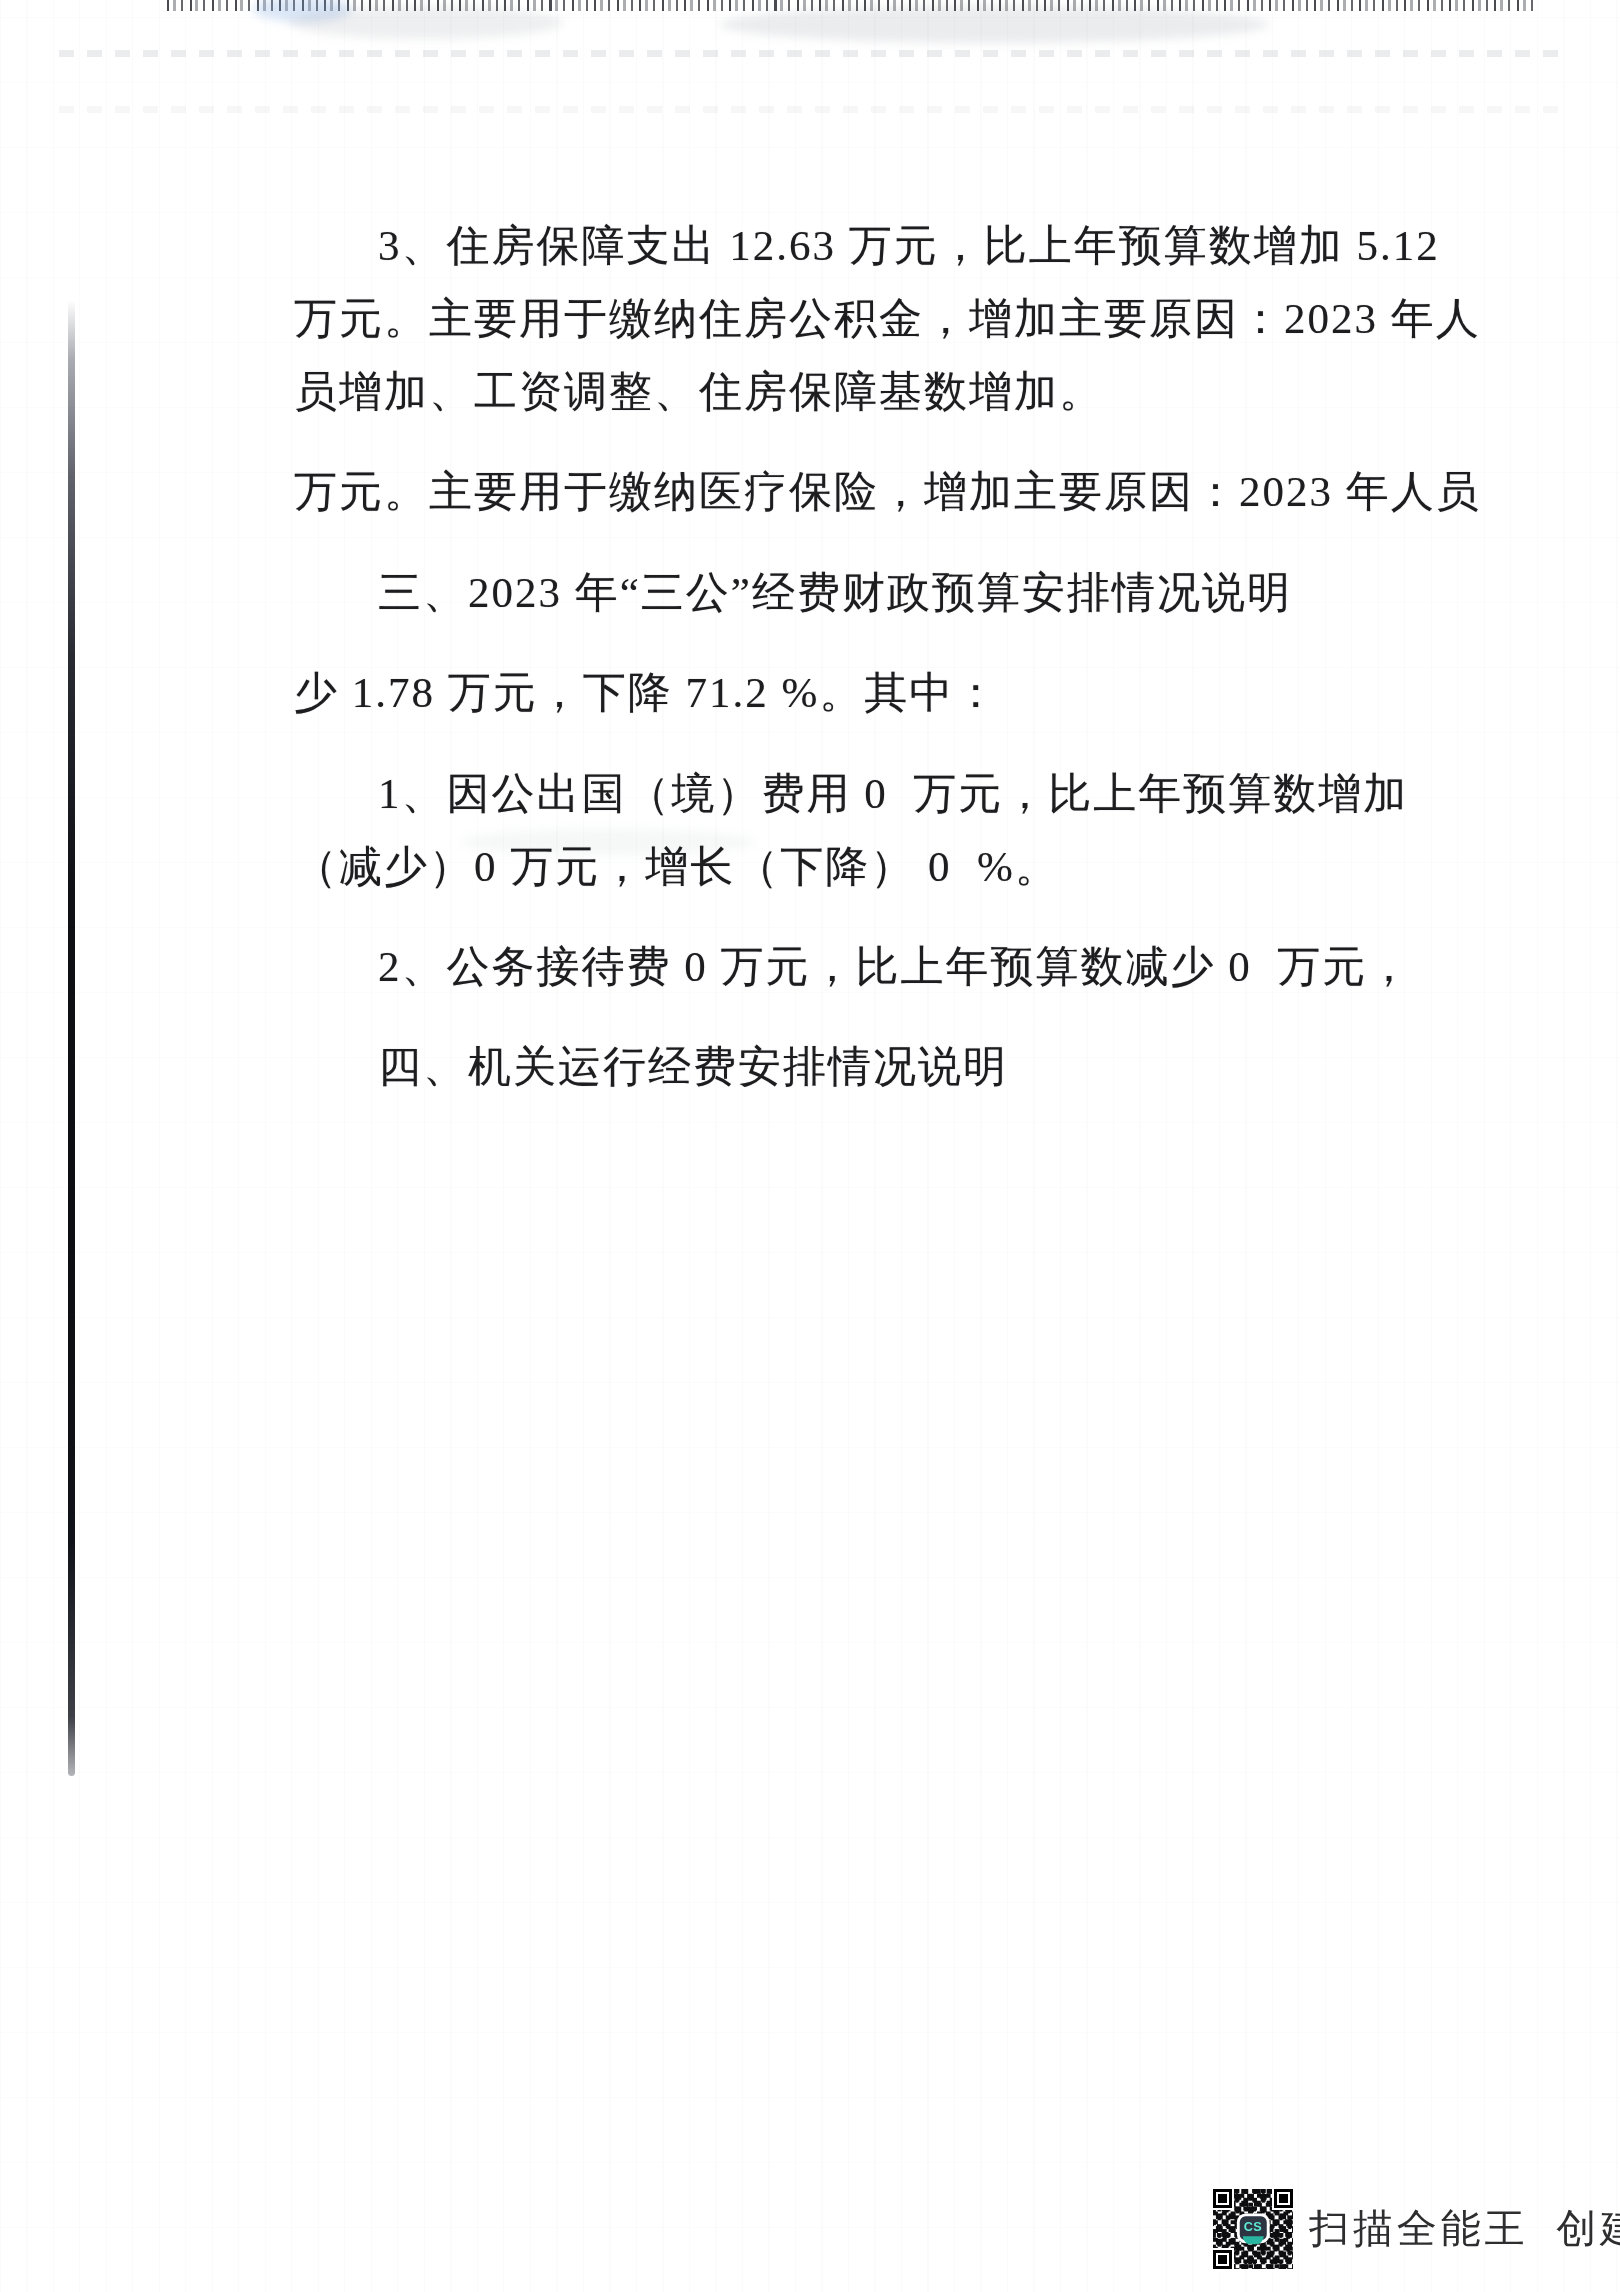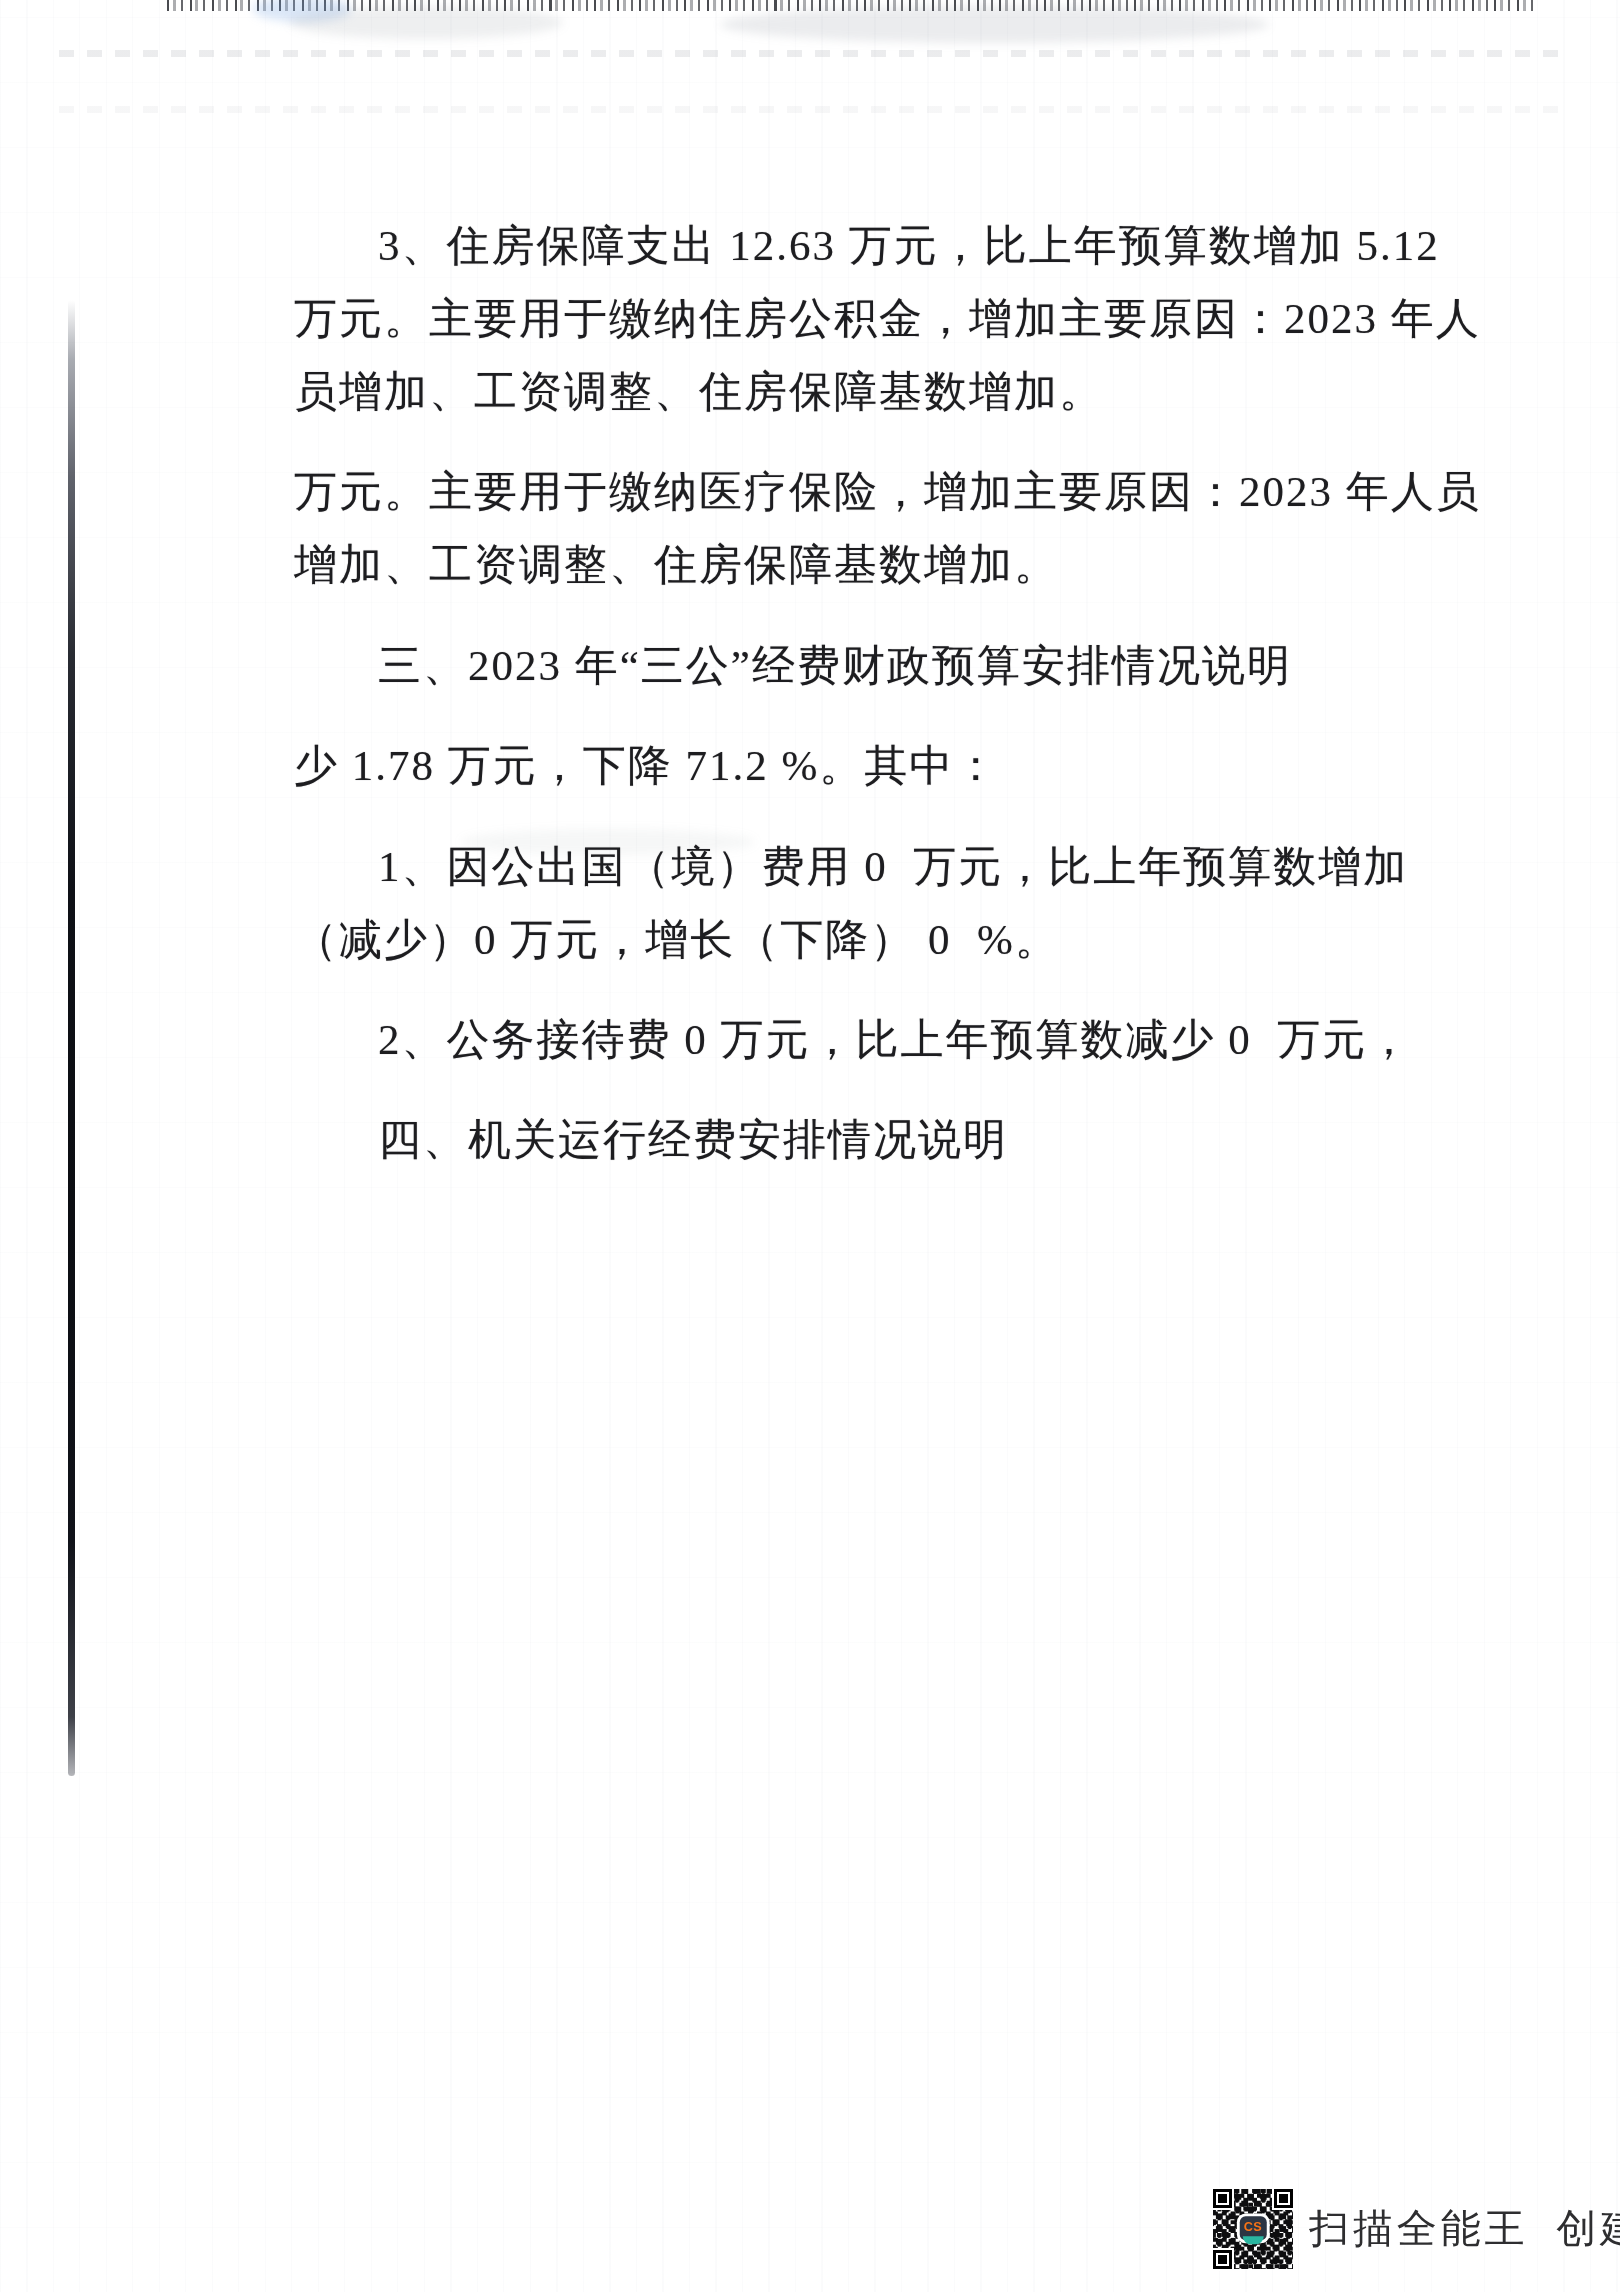--- a/index.html
+++ b/index.html
@@ -97,21 +97,21 @@
     position: absolute; left: 50%; top: 50%;
     width: 26.5px; height: 23.5px;
     transform: translate(-50%, -54%);
     background: #2d3543;
     border-radius: 5.9px;
     box-shadow: 0 0 0 2.9px #ffffff;
     display: flex; align-items: center; justify-content: center;
     z-index: 2;
   }
   .qr-logo .cs {
-    color: #f97316;
+    color: #5eead4;
     font: bold 12.7px/1 "Liberation Sans", "DejaVu Sans", sans-serif;
     letter-spacing: 0.5px;
   }
   .qr-logo .teal {
     position: absolute; left: 2.9px; right: 2.9px; bottom: -4.9px; height: 8.8px;
     background: #2ab5a0;
     border-radius: 0 0 9.8px 9.8px;
     z-index: -1;
   }
   .watermark {
@@ -142,21 +142,20 @@
   <div class="content">
 
     <div class="para">
       <div class="line indent">3、住房保障支出 12.63 万元，比上年预算数增加 5.12</div>
       <div class="line">万元。主要用于缴纳住房公积金，增加主要原因：2023 年人</div>
       <div class="line">员增加、工资调整、住房保障基数增加。</div>
     </div>
 
     <div class="para">
       <div class="line">万元。主要用于缴纳医疗保险，增加主要原因：2023 年人员</div>
-      <div class="line">增加、工资调整、住房保障基数增加。</div>
     </div>
 
     <div class="para">
       <div class="line indent">三、2023 年“三公”经费财政预算安排情况说明</div>
     </div>
 
     <div class="para">
       <div class="line">少 1.78 万元，下降 71.2 %。其中：</div>
     </div>
 

